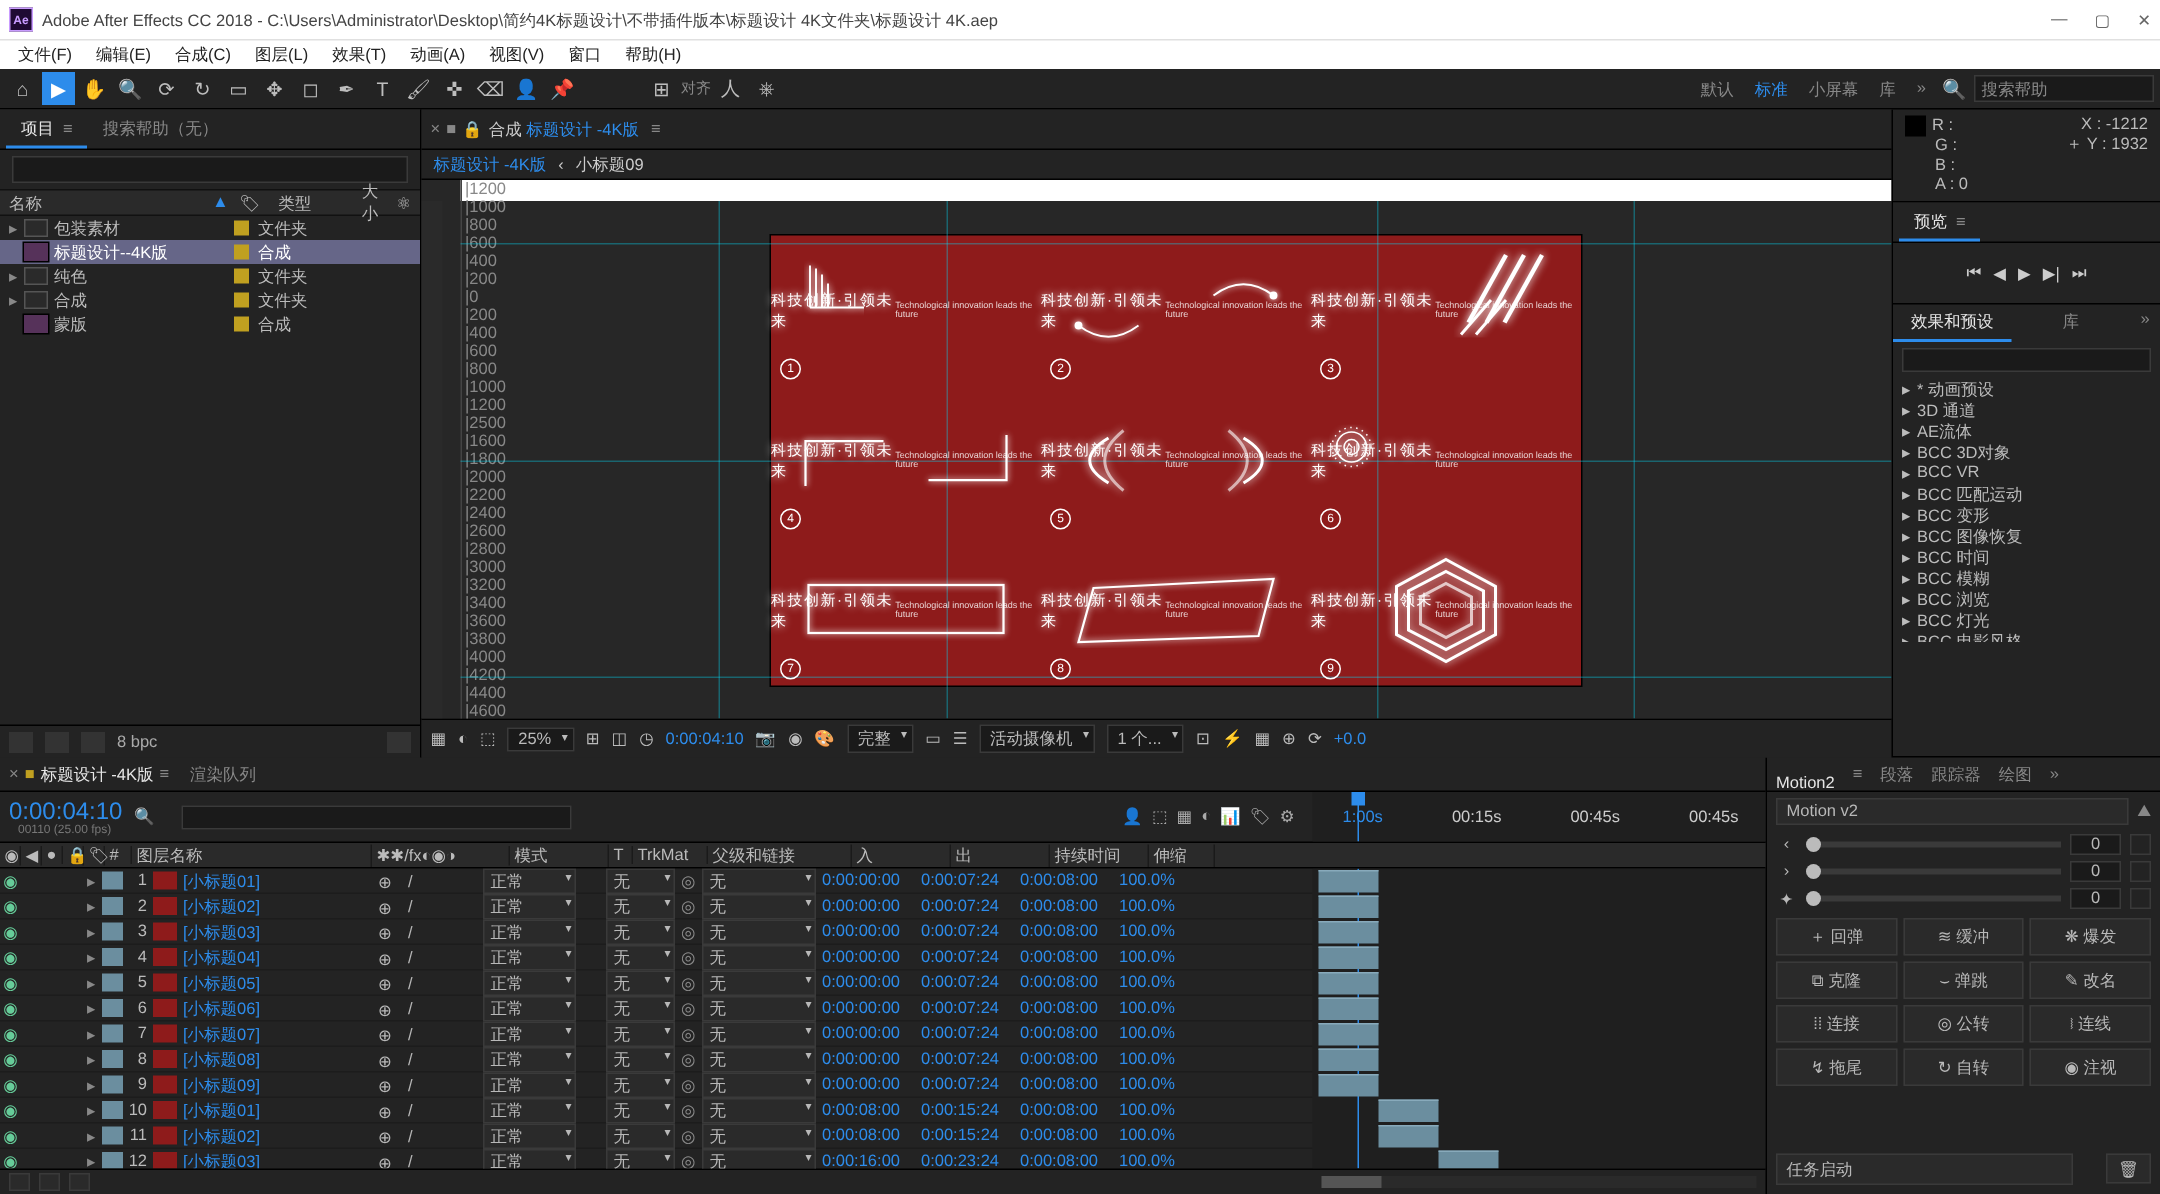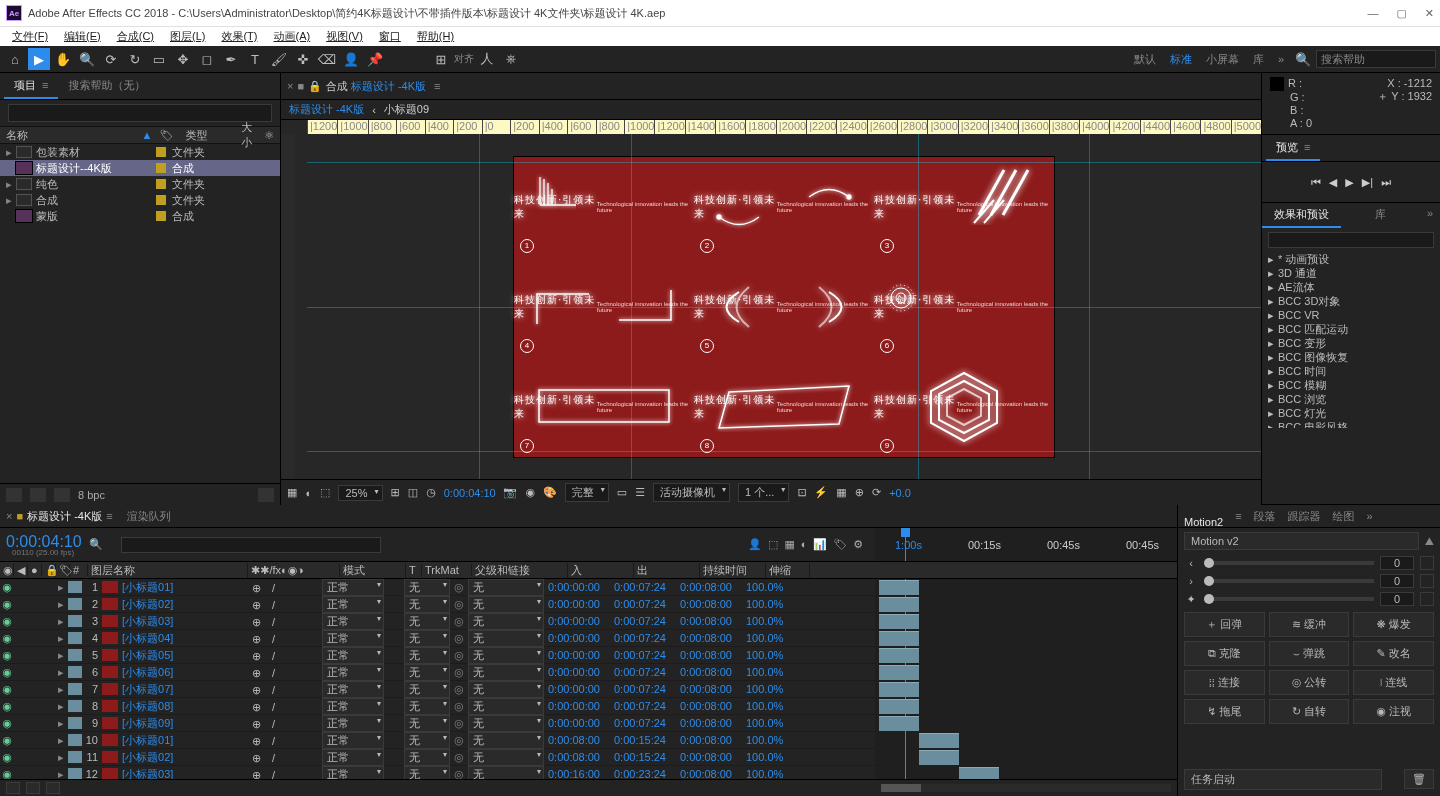--- a/index.html
+++ b/index.html
@@ -7,21 +7,21 @@
 
 
 .titlebar { height: 26px; background: #fff; color: #444; display: flex; align-items: center; padding: 0 6px; justify-content: space-between; }
 .titlebar .left { display: flex; align-items: center; gap: 6px; }
 .titlebar .ae-logo { width: 16px; height: 16px; background: #1f0a33; border: 1px solid #c99cff; display: flex; align-items: center; justify-content: center; color: #c99cff; font-size: 8px; font-weight: bold; }
 .titlebar .right { display: flex; gap: 18px; color: #666; }
 .titlebar .right span { cursor: pointer; }
 
 
 .menubar { height: 20px; background: #fff; color: #222; display: flex; align-items: center; padding: 0 6px; gap: 4px; border-top: 1px solid #e0e0e0; }
-.menubar span { padding: 2px 6px; cursor: pointer; text-decoration: underline; }
+.menubar span { padding: 2px 6px; cursor: pointer; }
 
 
 .toolstrip { height: 27px; background: #232323; border-bottom: 1px solid #000; display: flex; align-items: center; padding: 0 4px; gap: 2px; }
 .tool-ico { width: 22px; height: 22px; display: flex; align-items: center; justify-content: center; color: #bdbdbd; cursor: pointer; font-size: 13px; }
 .tool-ico.active { background: #2d8ceb; color: #fff; }
 .toolstrip .spacer { flex: 1; }
 .toolstrip .seg { color: #888; padding: 0 6px; }
 .toolstrip .seg.blue { color: #2d8ceb; }
 .toolstrip .search { background: #1a1a1a; border: 1px solid #3a3a3a; height: 18px; width: 120px; padding: 0 4px; color: #888; font-size: 10px; display:flex; align-items:center; gap:4px; }
 
@@ -66,21 +66,21 @@
 
 
 .centercol { flex: 1; display: flex; flex-direction: column; border-right: 1px solid #000; }
 .center-tabs { height: 27px; display:flex; align-items:center; padding:0 6px; gap:4px; border-bottom:1px solid #000; }
 .center-tabs .tab-pin { color:#888; }
 .center-tabs .tab { color:#ccc; }
 .center-tabs .tab .compname { color:#2d8ceb; }
 .crumb { height: 20px; display:flex; align-items:center; gap:8px; padding: 0 8px; color:#ccc; font-size:10px; border-bottom:1px solid #000; }
 .crumb .main { color:#2d8ceb; }
 .viewer { flex:1; position:relative; background:#272727; overflow:hidden; }
-.ruler-h { position:absolute; left:26px; right:0; top:0; height:14px; background:#fef9c3; color:#888; font-size:8px; display:flex; }
+.ruler-h { position:absolute; left:26px; right:0; top:0; height:14px; background:#ffffff; color:#888; font-size:8px; display:flex;flex-direction:column; }
 .ruler-h .tick { width:38px; border-left:1px solid #444; padding-left:2px; }
 .ruler-v { position:absolute; left:0; top:14px; bottom:0; width:14px; background:#2a2a2a; }
 .canvas { position:absolute; left:26px; right:0; top:14px; bottom:0; display:flex; align-items:center; justify-content:center; }
 .guides { position:absolute; inset:0; pointer-events:none; }
 .guide-v { position:absolute; top:0; bottom:0; border-left:1px solid #00e0ff55; }
 .guide-h { position:absolute; left:0; right:0; border-top:1px solid #00e0ff55; }
 .comp { width: 540px; height: 300px; display:grid; grid-template-columns:repeat(3,1fr); grid-template-rows:repeat(3,1fr); background:#8e1b1b; box-shadow:0 0 0 1px #000; }
 .cell { position:relative; display:flex; flex-direction:row; align-items:center; justify-content:flex-end; color:#fff; }
 .cell .ttl { font-size:10px; letter-spacing:1px; text-shadow:0 0 6px #fff; }
 .cell .sub { font-size:6px; opacity:.8; }
@@ -325,21 +325,21 @@
           <div class="tick">|600</div>
           <div class="tick">|400</div>
           <div class="tick">|200</div>
           <div class="tick">|0</div>
           <div class="tick">|200</div>
           <div class="tick">|400</div>
           <div class="tick">|600</div>
           <div class="tick">|800</div>
           <div class="tick">|1000</div>
           <div class="tick">|1200</div>
-          <div class="tick">|1400</div>
+          <div class="tick">|2500</div>
           <div class="tick">|1600</div>
           <div class="tick">|1800</div>
           <div class="tick">|2000</div>
           <div class="tick">|2200</div>
           <div class="tick">|2400</div>
           <div class="tick">|2600</div>
           <div class="tick">|2800</div>
           <div class="tick">|3000</div>
           <div class="tick">|3200</div>
           <div class="tick">|3400</div>

